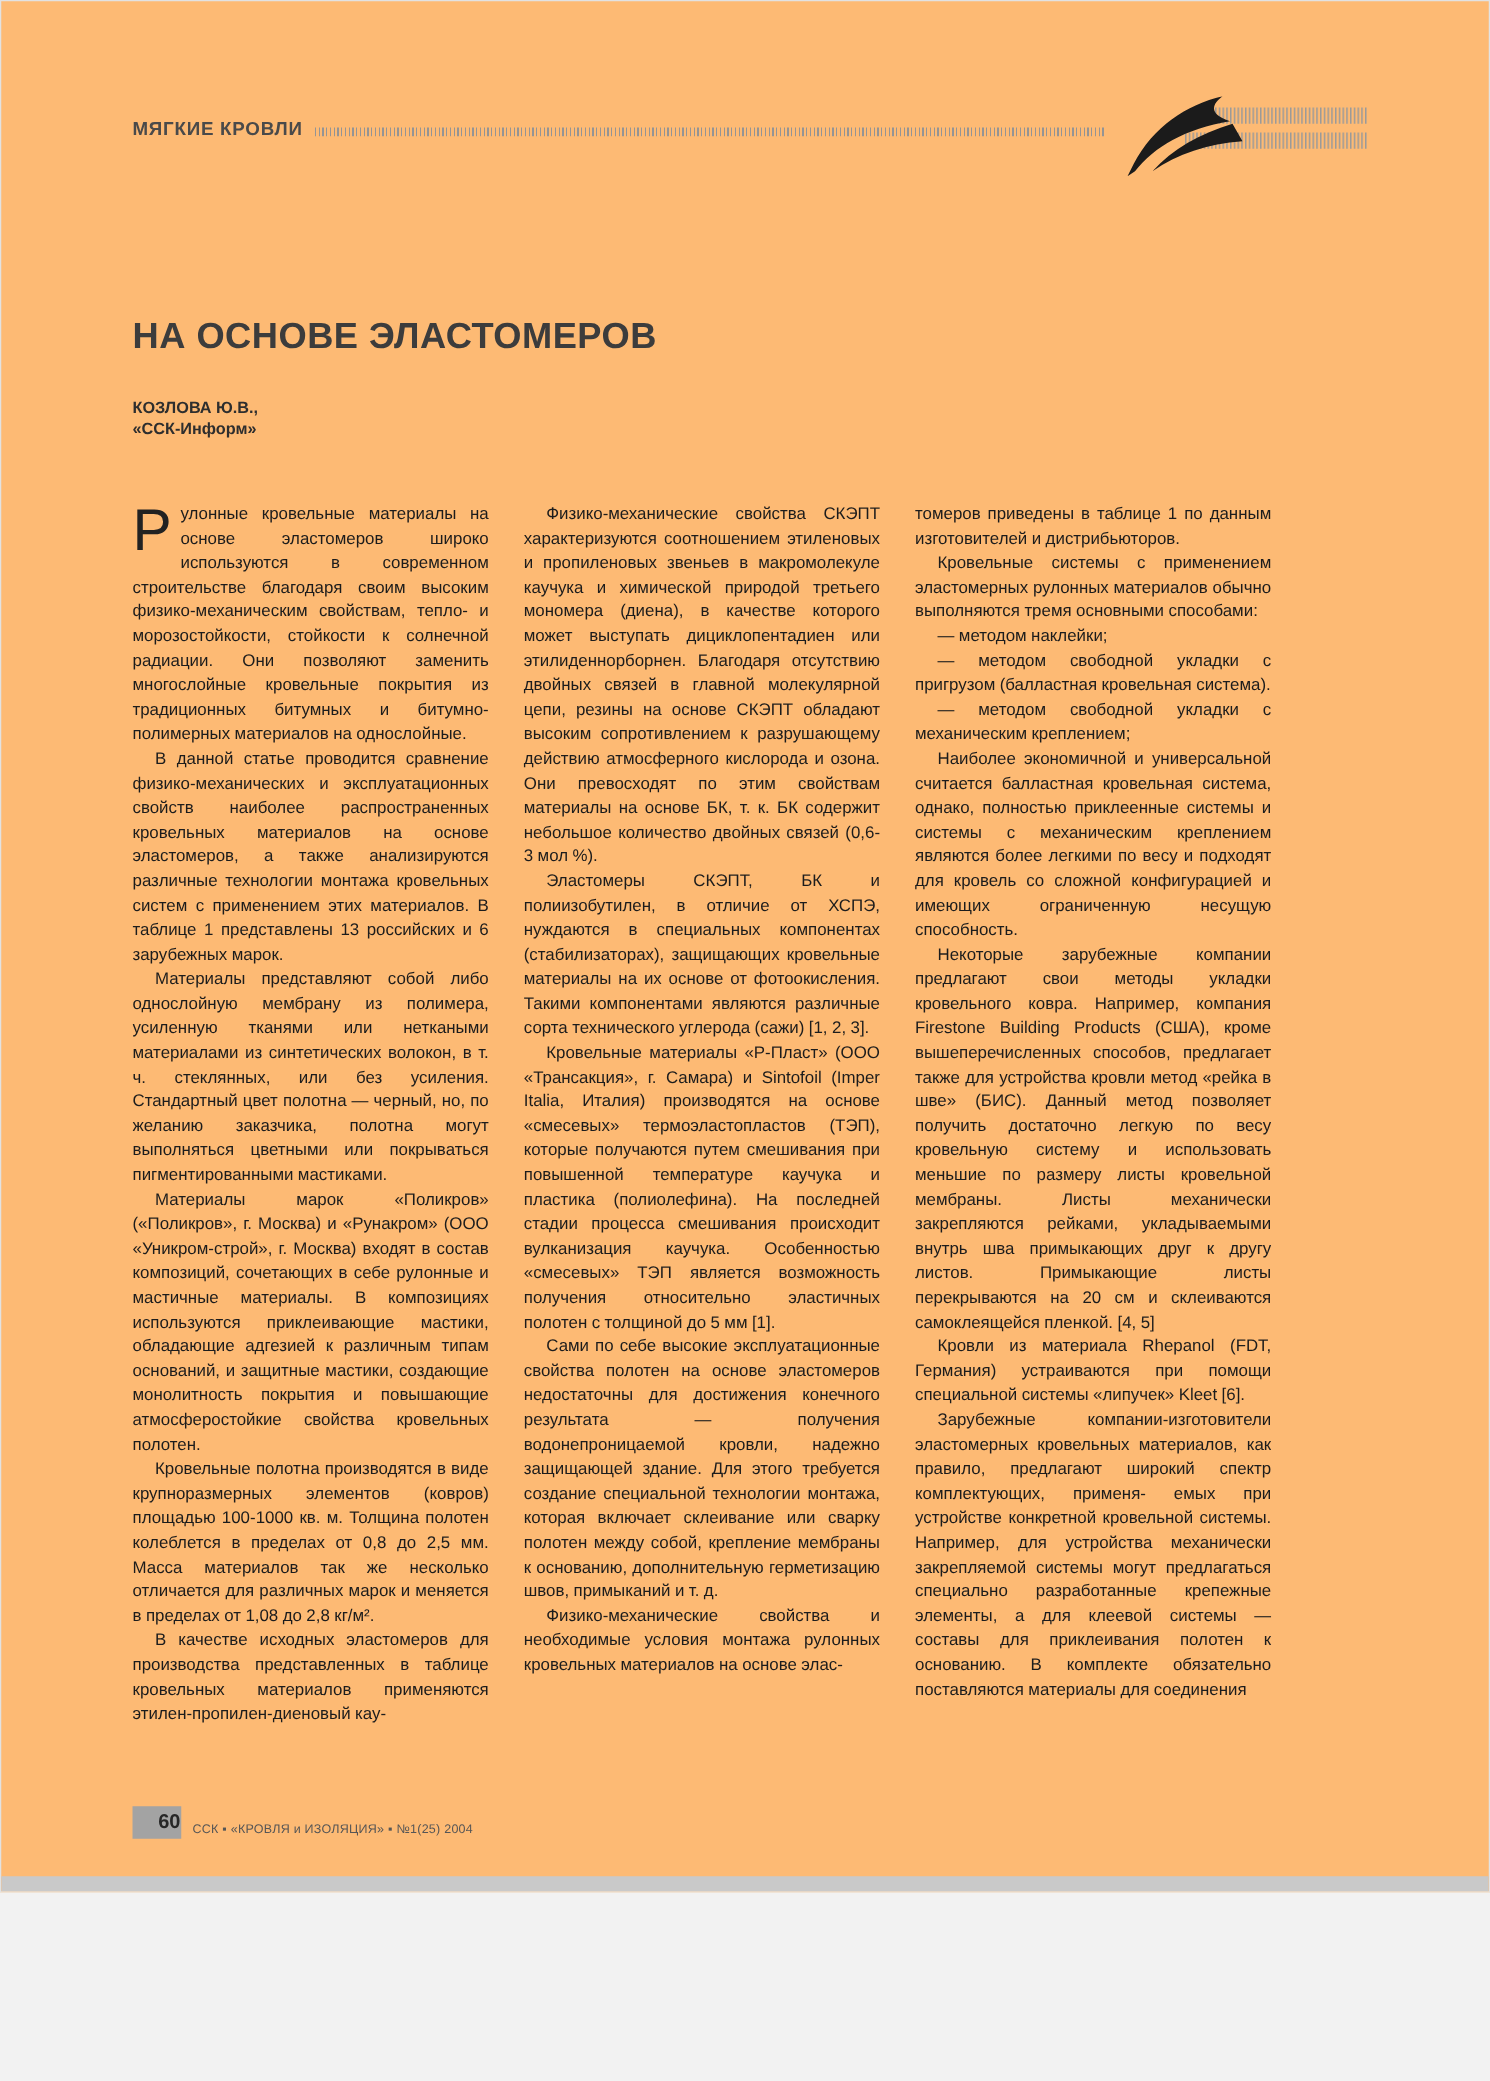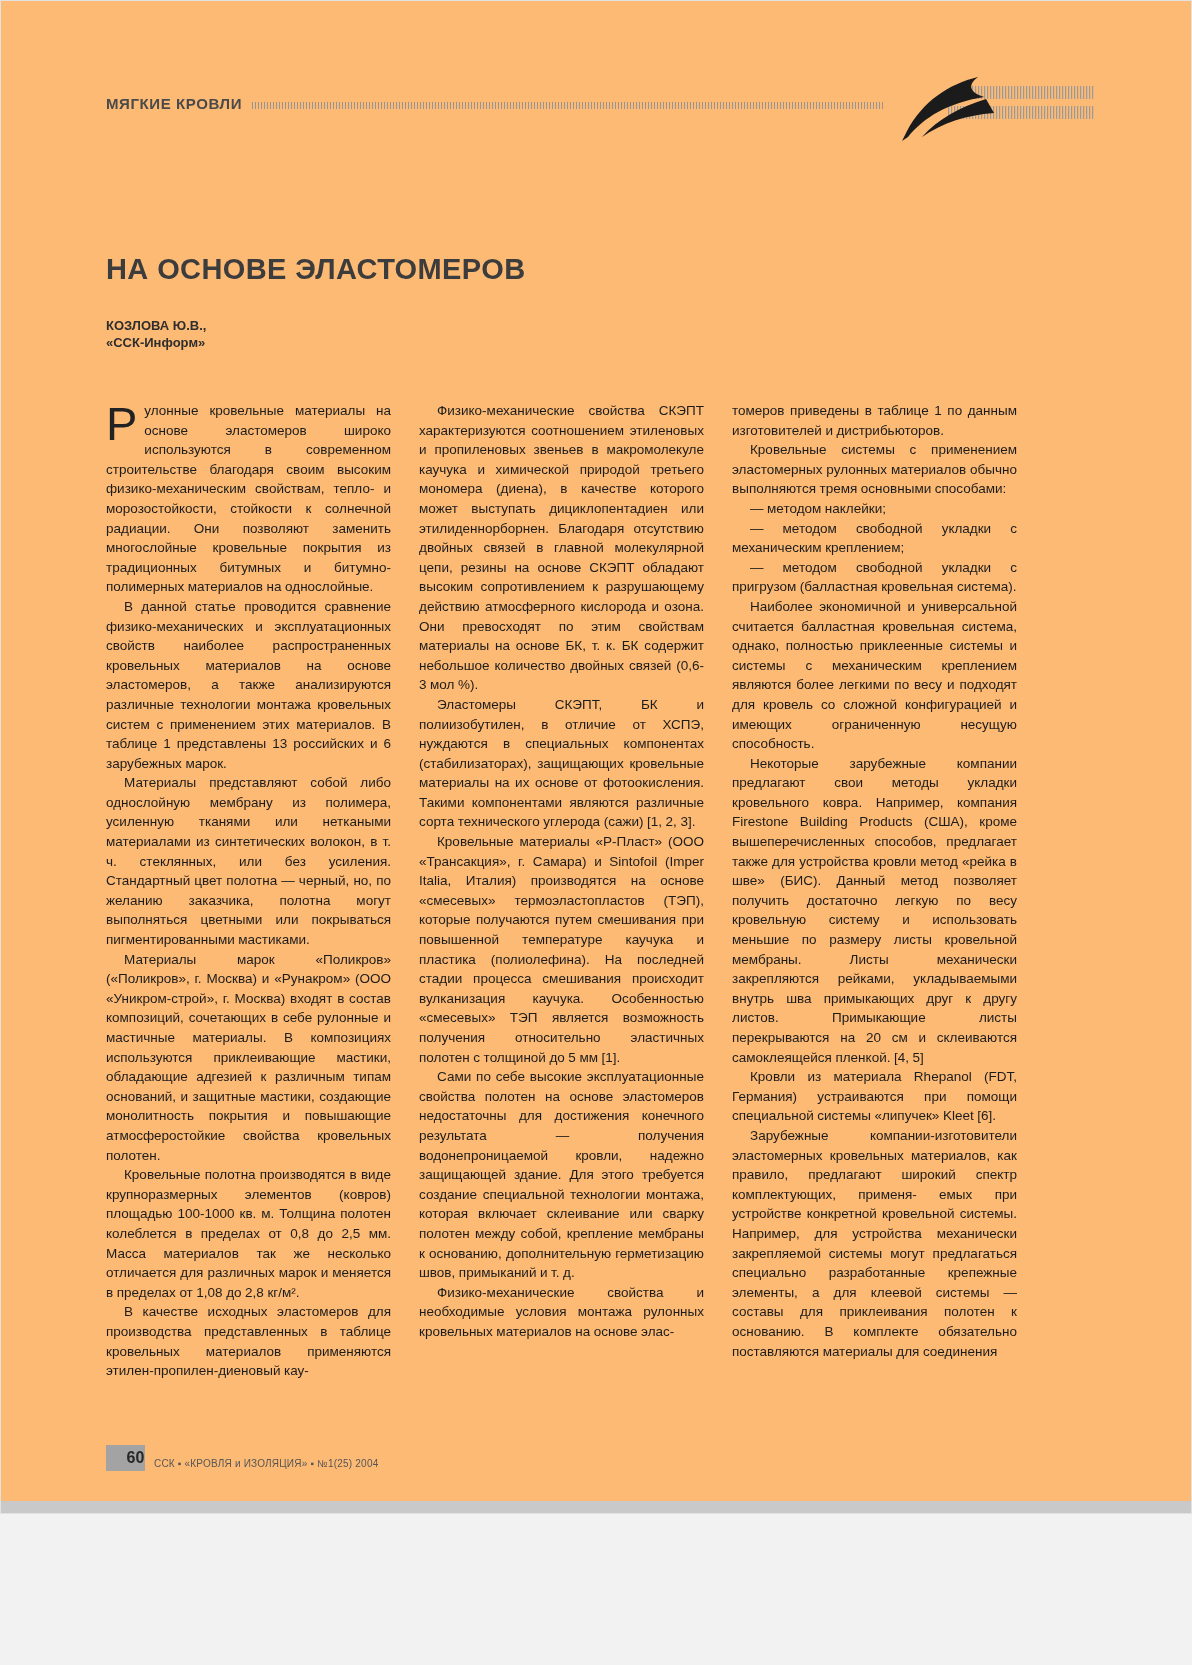--- a/index.html
+++ b/index.html
@@ -90,22 +90,22 @@
       <p class="indent">Эластомеры СКЭПТ, БК и полиизобутилен, в отличие от ХСПЭ, нуждаются в специальных компонентах (стабилизаторах), защищающих кровельные материалы на их основе от фотоокисления. Такими компонентами являются различные сорта технического углерода (сажи) [1, 2, 3].</p>
       <p class="indent">Кровельные материалы «Р-Пласт» (ООО «Трансакция», г. Самара) и Sintofoil (Imper Italia, Италия) производятся на основе «смесевых» термоэластопластов (ТЭП), которые получаются путем смешивания при повышенной температуре каучука и пластика (полиолефина). На последней стадии процесса смешивания происходит вулканизация каучука. Особенностью «смесевых» ТЭП является возможность получения относительно эластичных полотен с толщиной до 5 мм [1].</p>
       <p class="indent">Сами по себе высокие эксплуатационные свойства полотен на основе эластомеров недостаточны для достижения конечного результата — получения водонепроницаемой кровли, надежно защищающей здание. Для этого требуется создание специальной технологии монтажа, которая включает склеивание или сварку полотен между собой, крепление мембраны к основанию, дополнительную герметизацию швов, примыканий и т. д.</p>
       <p class="indent">Физико-механические свойства и необходимые условия монтажа рулонных кровельных материалов на основе элас-</p>
     </section>
 
     <section class="col">
       <p>томеров приведены в таблице 1 по данным изготовителей и дистрибьюторов.</p>
       <p class="indent">Кровельные системы с применением эластомерных рулонных материалов обычно выполняются тремя основными способами:</p>
       <p class="indent">— методом наклейки;</p>
+      <p class="indent">— методом свободной укладки с пригрузом (балластная кровельная система).</p>
       <p class="indent">— методом свободной укладки с механическим креплением;</p>
-      <p class="indent">— методом свободной укладки с пригрузом (балластная кровельная система).</p>
       <p class="indent">Наиболее экономичной и универсальной считается балластная кровельная система, однако, полностью приклеенные системы и системы с механическим креплением являются более легкими по весу и подходят для кровель со сложной конфигурацией и имеющих ограниченную несущую способность.</p>
       <p class="indent">Некоторые зарубежные компании предлагают свои методы укладки кровельного ковра. Например, компания Firestone Building Products (США), кроме вышеперечисленных способов, предлагает также для устройства кровли метод «рейка в шве» (БИС). Данный метод позволяет получить достаточно легкую по весу кровельную систему и использовать меньшие по размеру листы кровельной мембраны. Листы механически закрепляются рейками, укладываемыми внутрь шва примыкающих друг к другу листов. Примыкающие листы перекрываются на 20 см и склеиваются самоклеящейся пленкой. [4, 5]</p>
       <p class="indent">Кровли из материала Rhepanol (FDT, Германия) устраиваются при помощи специальной системы «липучек» Kleet [6].</p>
       <p class="indent">Зарубежные компании-изготовители эластомерных кровельных материалов, как правило, предлагают широкий спектр комплектующих, применя- емых при устройстве конкретной кровельной системы. Например, для устройства механически закрепляемой системы могут предлагаться специально разработанные крепежные элементы, а для клеевой системы — составы для приклеивания полотен к основанию. В комплекте обязательно поставляются материалы для соединения</p>
     </section>
 
   </div>
 
   <div class="page-footer">
     <div class="pagenum-box">

